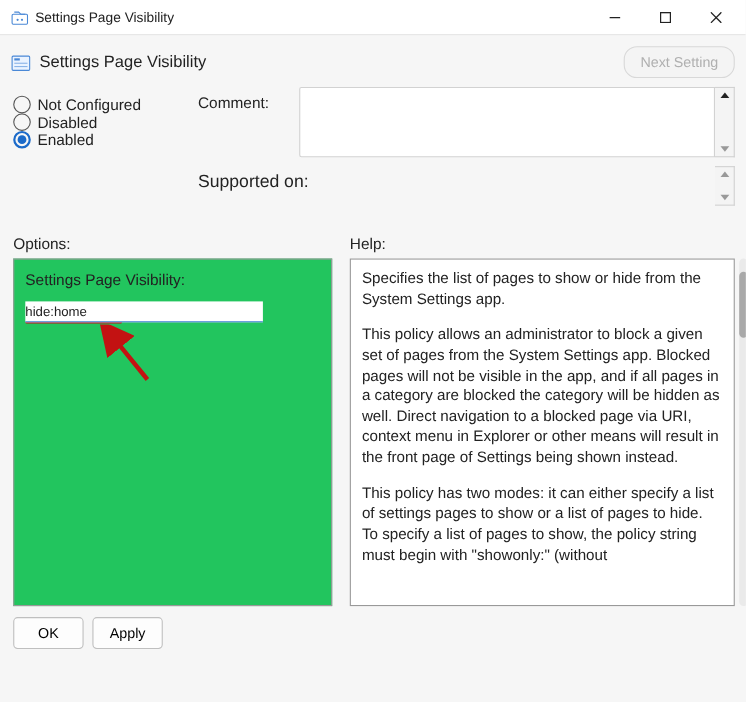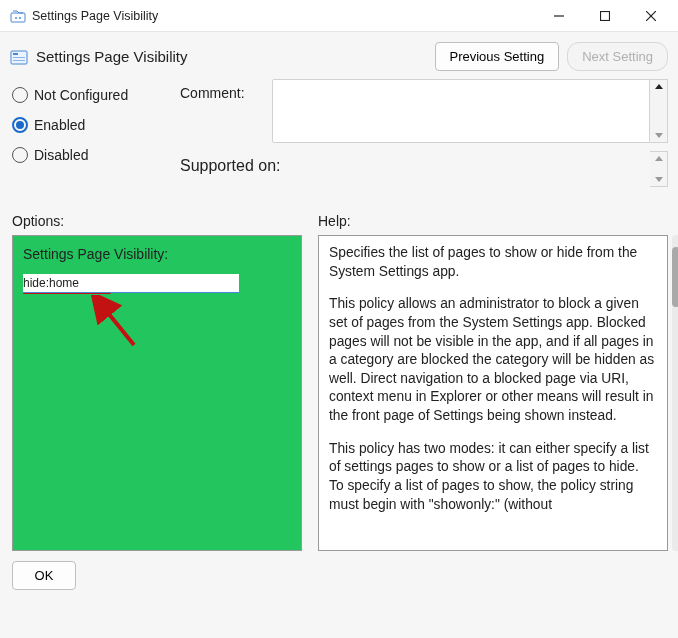--- a/index.html
+++ b/index.html
@@ -57,21 +57,21 @@
     .btn.disabled { color: #b0b0b0; border-color: #d8d8d8; cursor: default; background: #f4f4f4; border-radius: 12px; }
 
     .content { padding: 4px 10px 0 12px; }
     .top-grid {
       display: grid;
       grid-template-columns: 168px 92px 1fr 18px;
       column-gap: 0;
       row-gap: 8px;
       align-items: start;
     }
-    .radios { grid-column: 1; grid-row: 1 / span 3; display: flex; flex-direction: column; gap: 14px; padding-top: 8px; }
+    .radios { grid-column: 1; grid-row: 1 / span 3; display: flex; flex-direction: column; padding-top: 8px; }
     .radio-item { display: flex; align-items: center; gap: 6px; }
     .radio-circle {
       width: 16px; height: 16px; border-radius: 50%;
       border: 1px solid #555; display: inline-flex; align-items: center; justify-content: center;
     }
     .radio-circle.checked { border-color: #1b6ac9; border-width: 2px; }
     .radio-dot { width: 8px; height: 8px; border-radius: 50%; background: #1b6ac9; }
     .radio-label { font-size: 14px; }
 
     .lbl-comment { grid-column: 2; grid-row: 1; font-size: 14px; padding-top: 6px; }
@@ -188,41 +188,40 @@
   <span class="header-icon">
     <svg viewBox="0 0 18 18">
         <rect x="1" y="3" width="16" height="13" rx="1" fill="#eaf3ff" stroke="#4a88d6"></rect>
         <rect x="3" y="5" width="5" height="2" fill="#4a88d6"></rect>
         <rect x="3" y="9" width="12" height="1" fill="#8ab4e8"></rect>
         <rect x="3" y="12" width="12" height="1" fill="#8ab4e8"></rect>
       </svg>
   </span>
   <span class="header-text">Settings Page Visibility</span>
   <div class="nav-btns">
-    <button class="btn">Previous Setting</button>
     <button class="btn disabled">Next Setting</button>
   </div>
 </div>
 
 <div class="content">
   <div class="top-grid">
     <div class="radios">
       <label class="radio-item">
         <span class="radio-circle"></span>
         <span class="radio-label">Not Configured</span>
       </label>
       <label class="radio-item">
+        <span class="radio-circle"></span>
+        <span class="radio-label">Disabled</span>
+      </label>
+      <label class="radio-item">
         <span class="radio-circle checked">
             <span class="radio-dot"></span>
           </span>
         <span class="radio-label">Enabled</span>
-      </label>
-      <label class="radio-item">
-        <span class="radio-circle"></span>
-        <span class="radio-label">Disabled</span>
       </label>
     </div>
 
     <div class="lbl-comment">Comment:</div>
     <div class="comment-box"></div>
     <div class="scroll-col-c">
       <div class="arrow up active"></div>
       <div class="arrow down"></div>
     </div>
 
@@ -264,14 +263,15 @@
         <p>This policy has two modes: it can either specify a list of settings pages to show or a list of pages to hide. To specify a list of pages to show, the policy string must begin with "showonly:" (without</p>
       </div>
       <div class="help-scroll">
         <div class="help-thumb"></div>
       </div>
     </div>
   </div>
 
   <div class="footer">
     <button class="btn">OK</button>
+    <button class="btn">Apply</button>
   </div>
 </div>
 
 </body></html>

